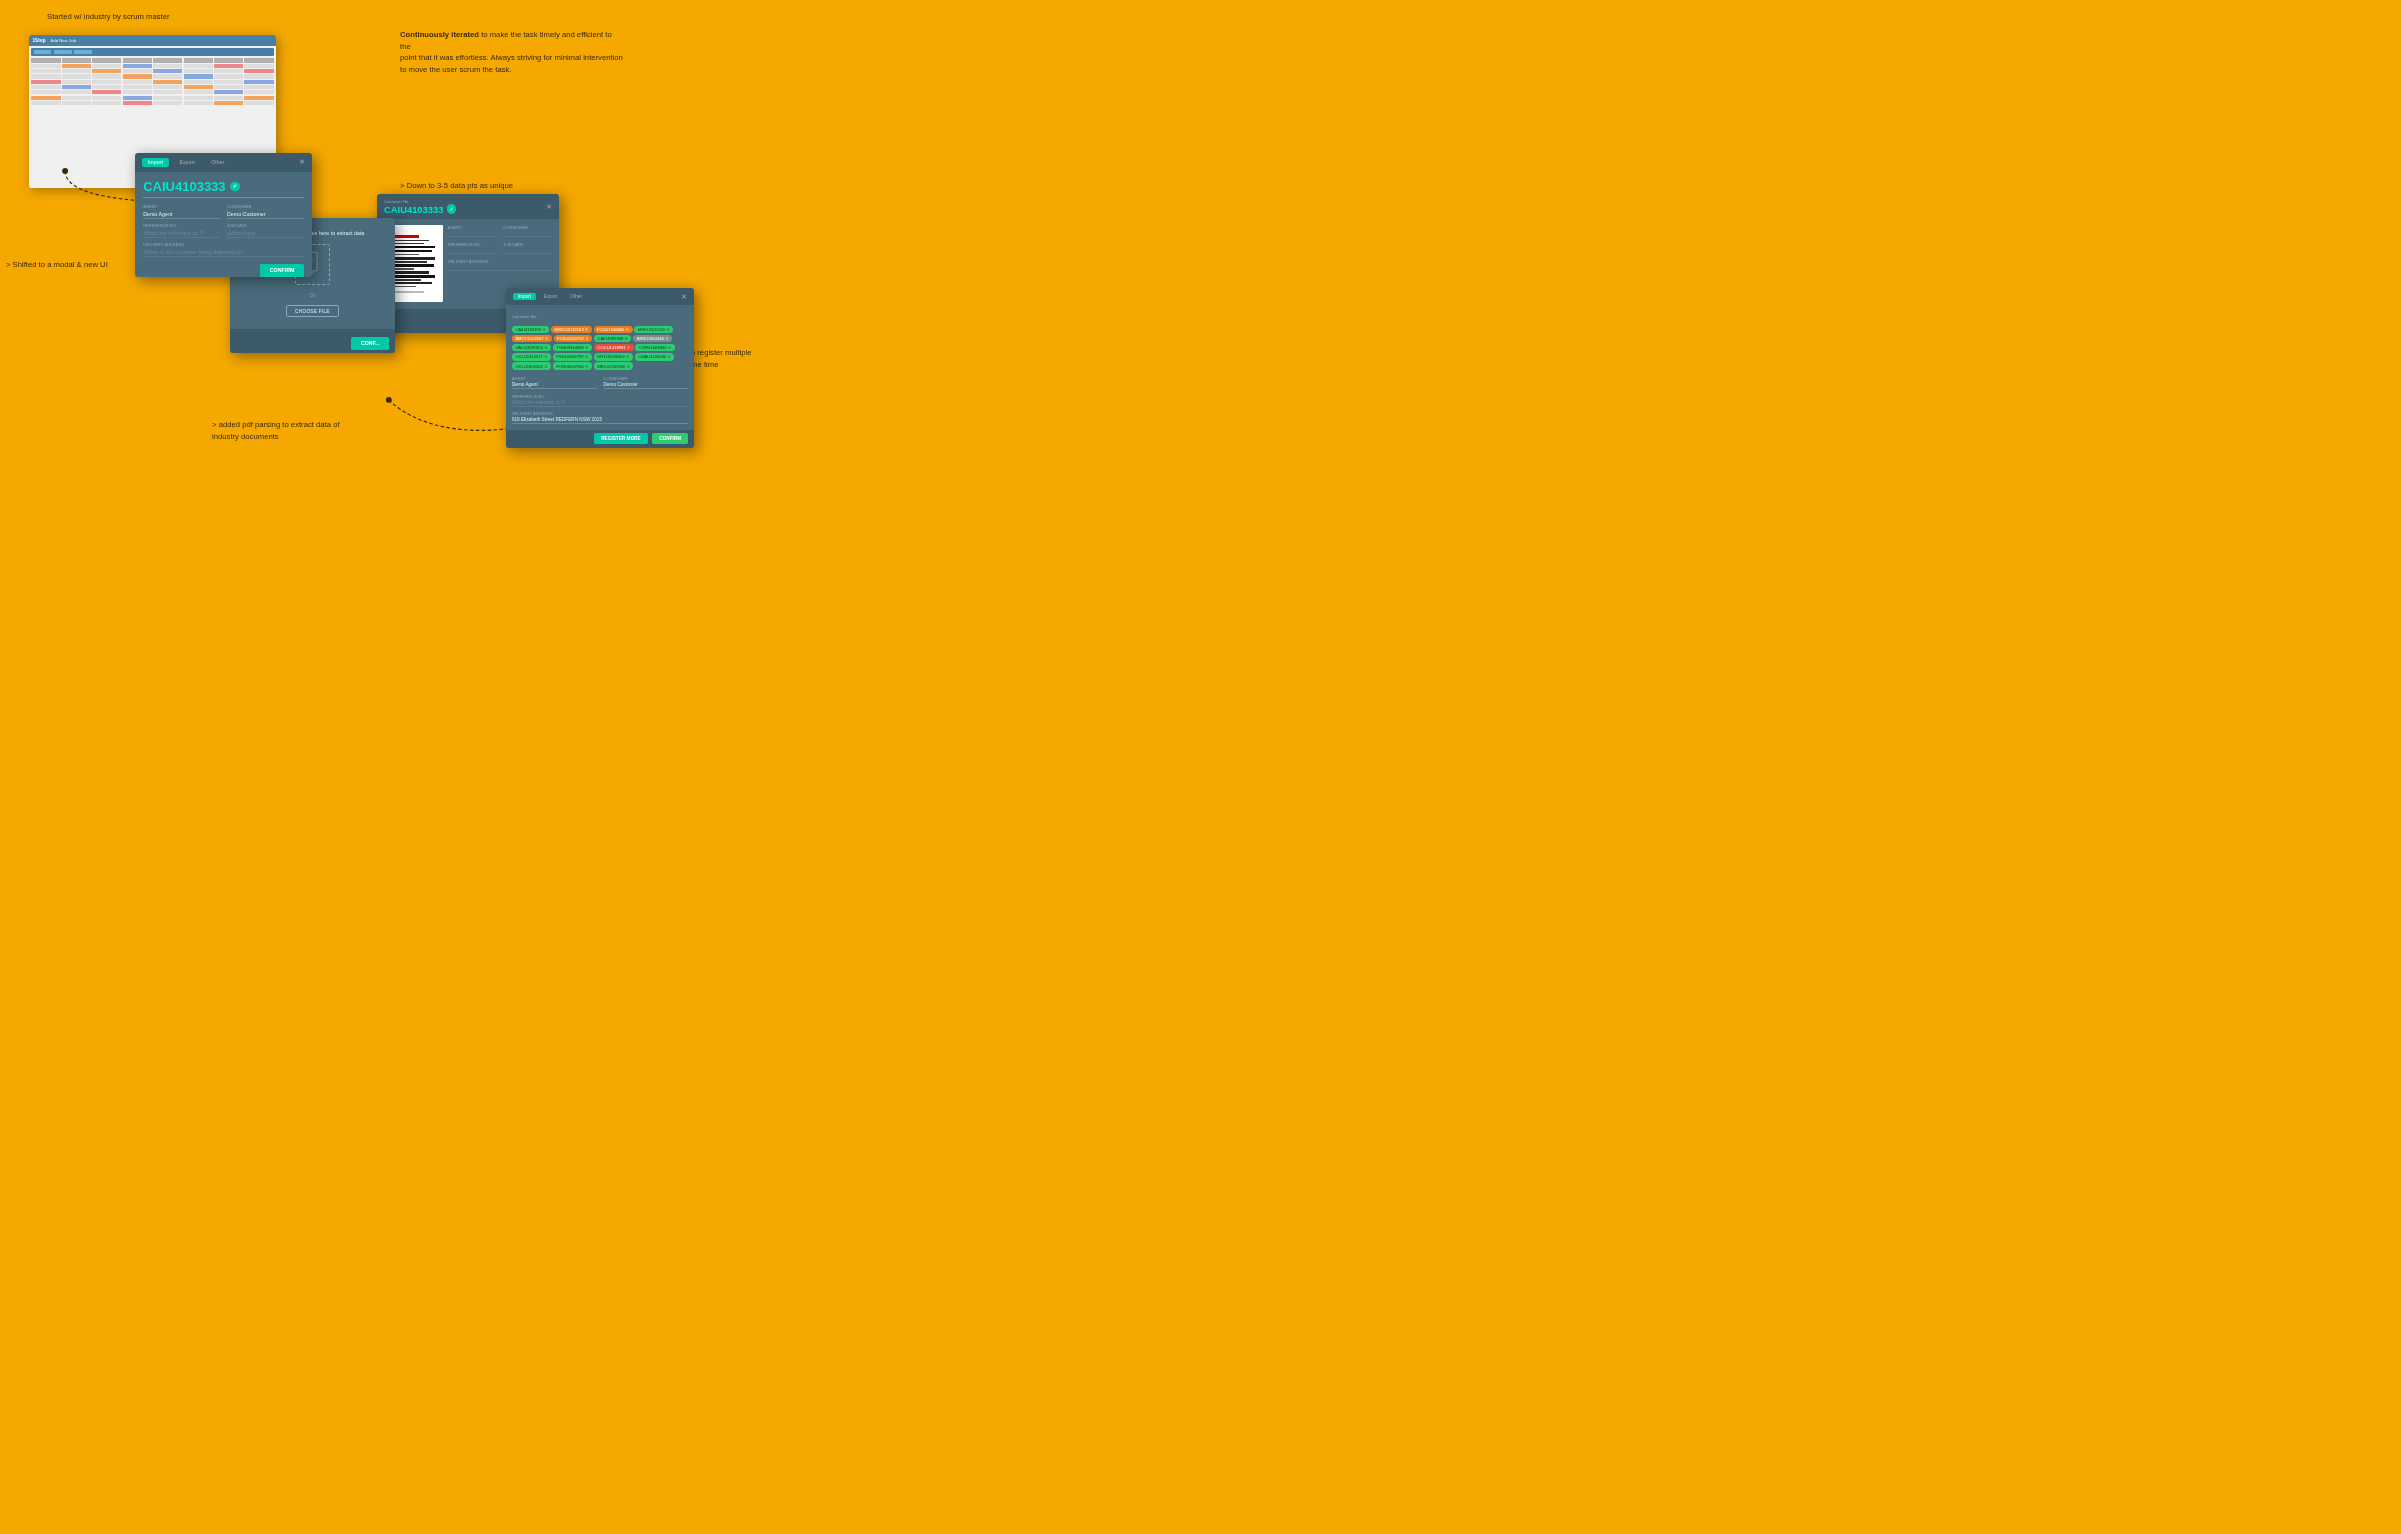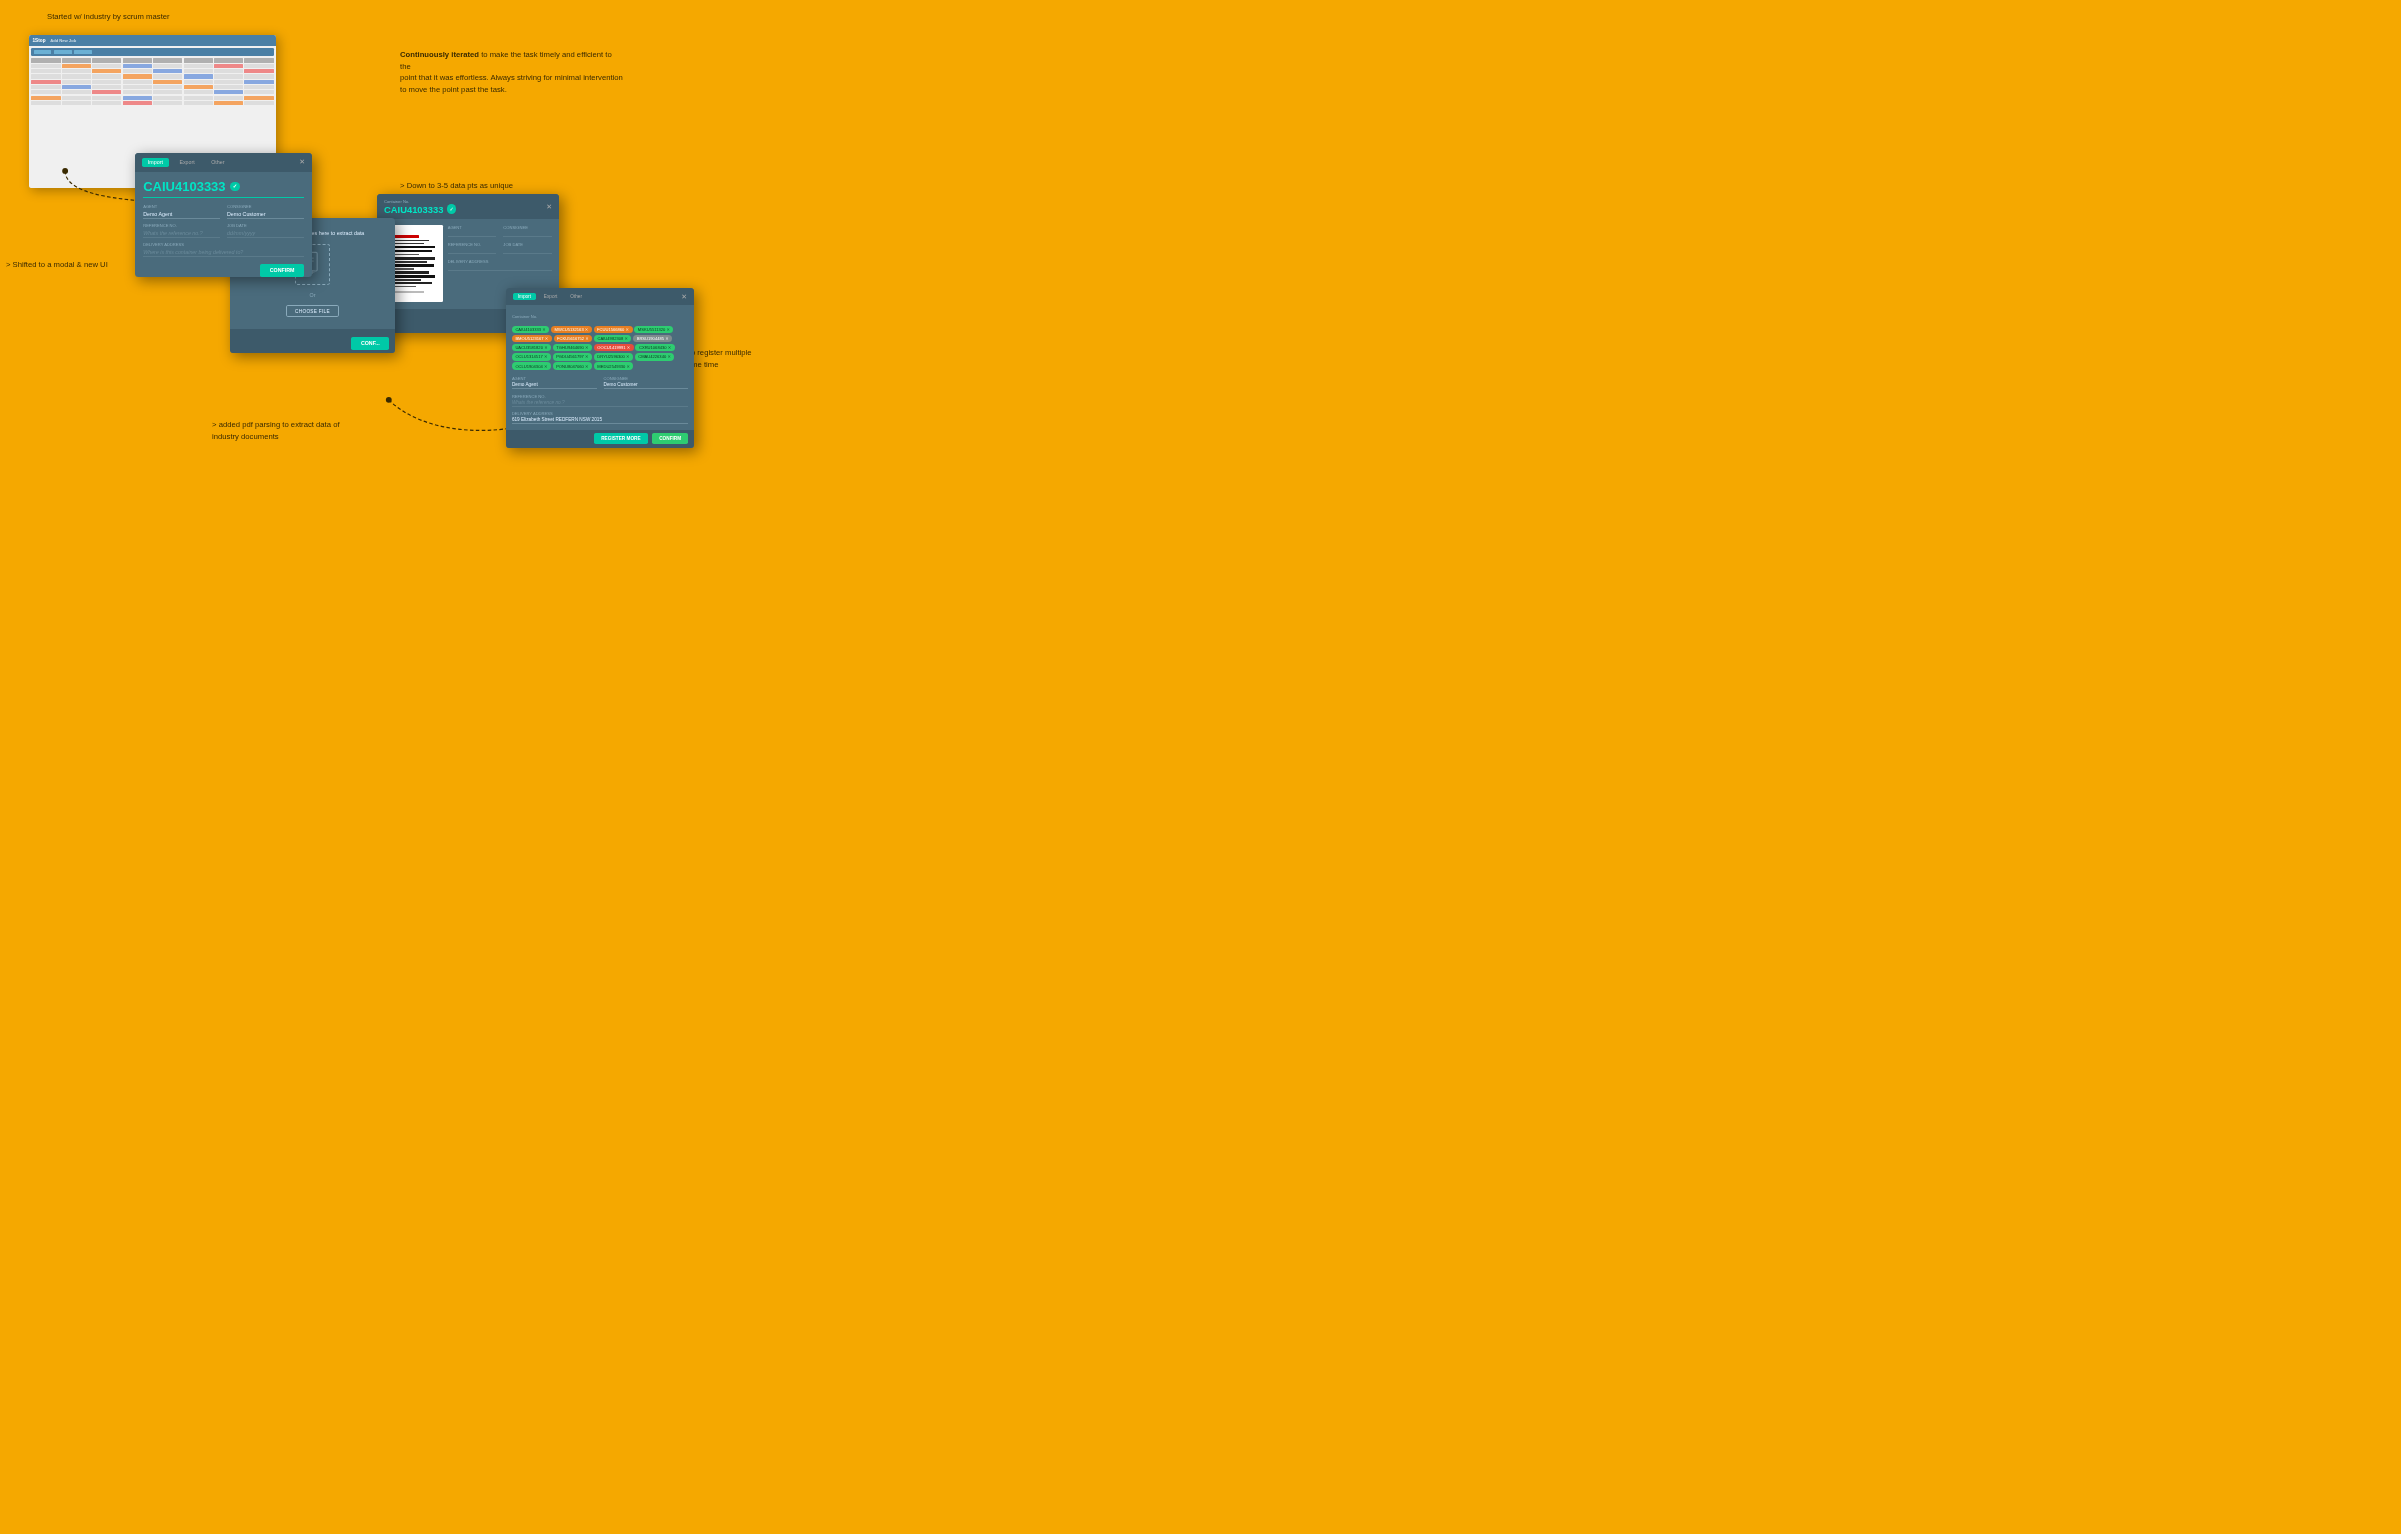--- a/index.html
+++ b/index.html
@@ -712,24 +712,24 @@
   <div class="modal-4-footer">
     <button class="btn-register-more">REGISTER MORE</button>
     <button class="btn-confirm-green">CONFIRM</button>
   </div>
 </div>
 
 <div class="annotation-text" style="top:259px; left:5.9px; max-width:118px;">
   <span>&gt; Shifted to a modal &amp; new UI</span>
 </div>
 
-<div class="annotation-text" style="top:29px; left:400px; max-width:224px; font-size:7.7px;margin-top:20px;">
+<div class="annotation-text" style="top:29px; left:400px; max-width:224px; font-size:7.7px;">
   <strong>Continuously iterated</strong><span> to make the task timely and efficient to the</span><br>
   <span>point that it was effortless. Always striving for minimal intervention</span><br>
-  <span>to move the point past the task.</span>
+  <span>to move the user scrum the task.</span>
 </div>
 
 <div class="annotation-text" style="top:180px; left:400px; max-width:129px;">
   <span>&gt; Down to 3-5 data pts as
 unique identifers</span>
 </div>
 
 <div class="annotation-text" style="top:419px; left:212px; max-width:129px;">
   <span>&gt; added pdf parsing to extract
 data of industry documents</span>

